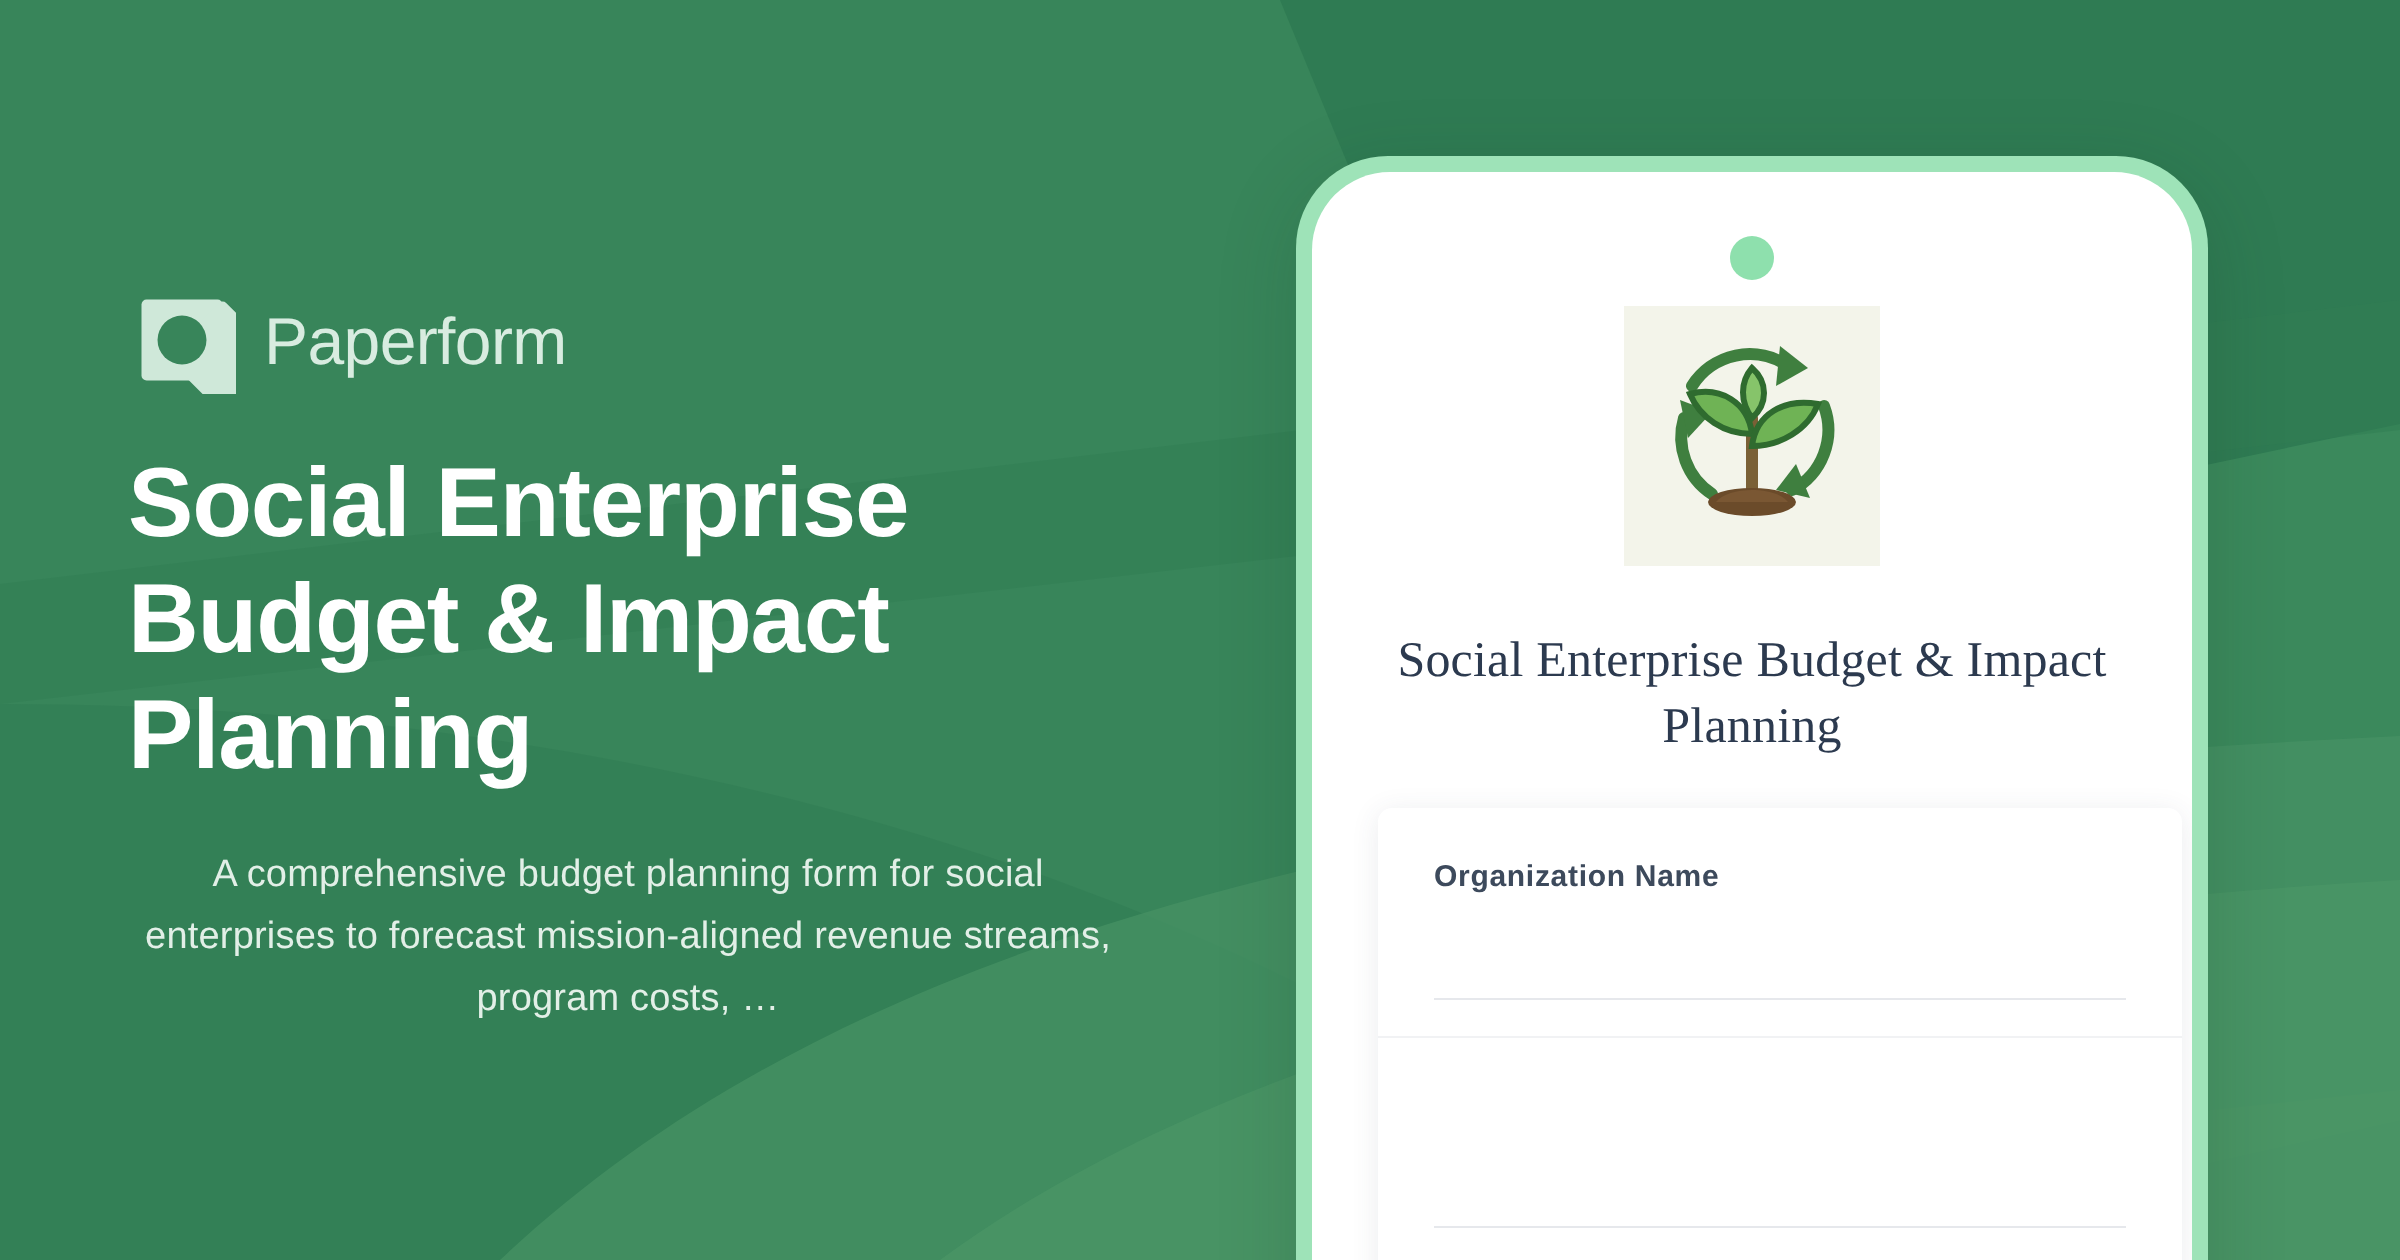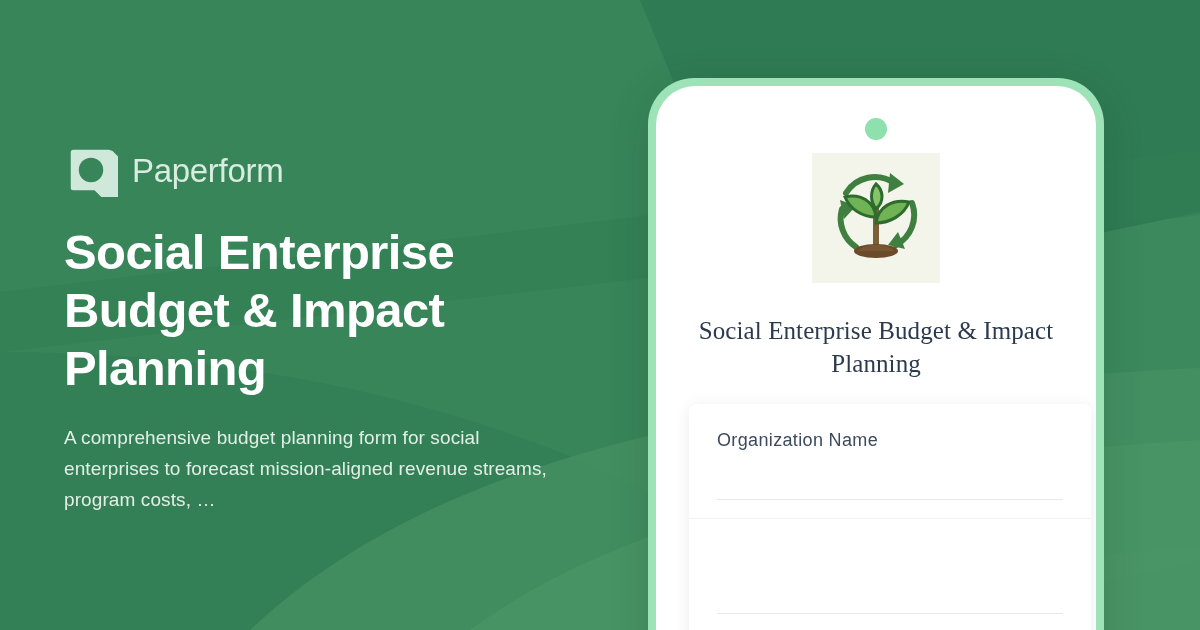--- a/index.html
+++ b/index.html
@@ -53,20 +53,21 @@
     max-width:430px;
     margin-bottom:26px;
   }
   .subcopy {
     color:#e2efe7;
     font-size:19px;
     line-height:1.62;
     font-weight:400;
     max-width:500px;
     letter-spacing:0.1px;
+    text-align:center;
   }
   
   .phone {
     position:absolute;
     left:648px; top:78px;
     width:456px; height:600px;
     border-radius:46px 46px 0 0;
     background:#9ee3b8;
     padding:8px 8px 0 8px;
     z-index:4;
@@ -118,23 +119,23 @@
     overflow:hidden;
   }
   .form-field {
     padding:26px 28px 0 28px;
     height:114px;
     position:relative;
   }
   .form-field + .form-field { border-top:1px solid #f1f2f4; }
   .field-label {
     color:#3d4a5c;
-    font-size:18px;
+    font-size:15px;
     letter-spacing:0.35px;
-    font-weight:400;
+    font-weight:700;
   }
   .field-line {
     position:absolute;
     left:28px; right:28px; bottom:18px;
     height:1px;
     background:#e6e8ec;
   }
 </style>
 </head>
 <body>

